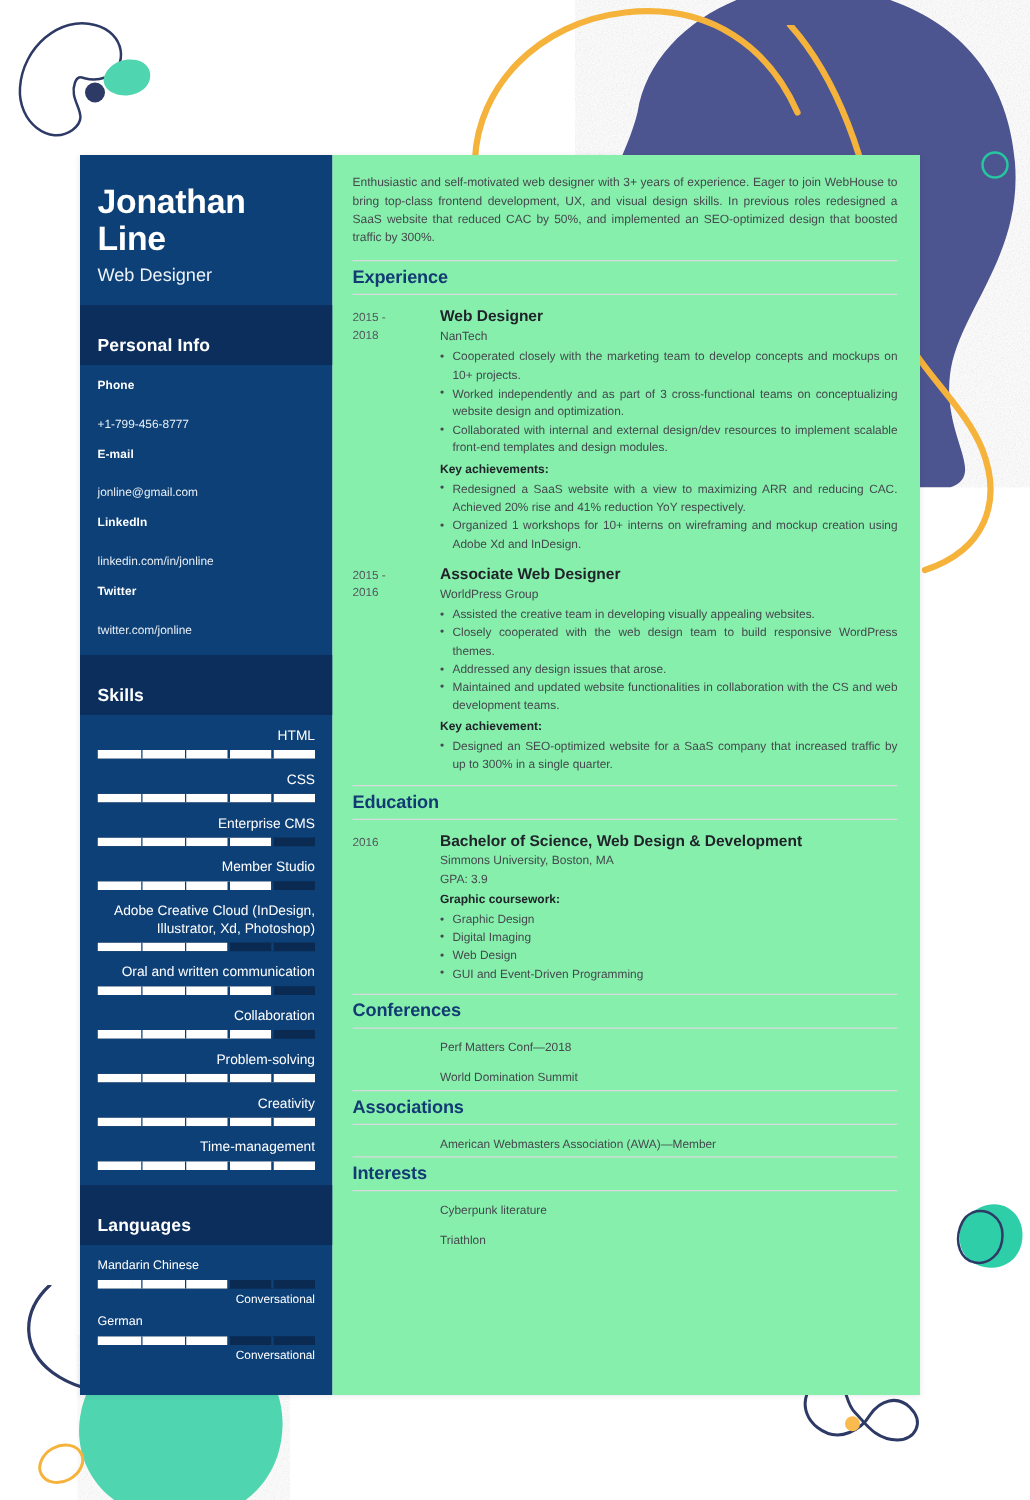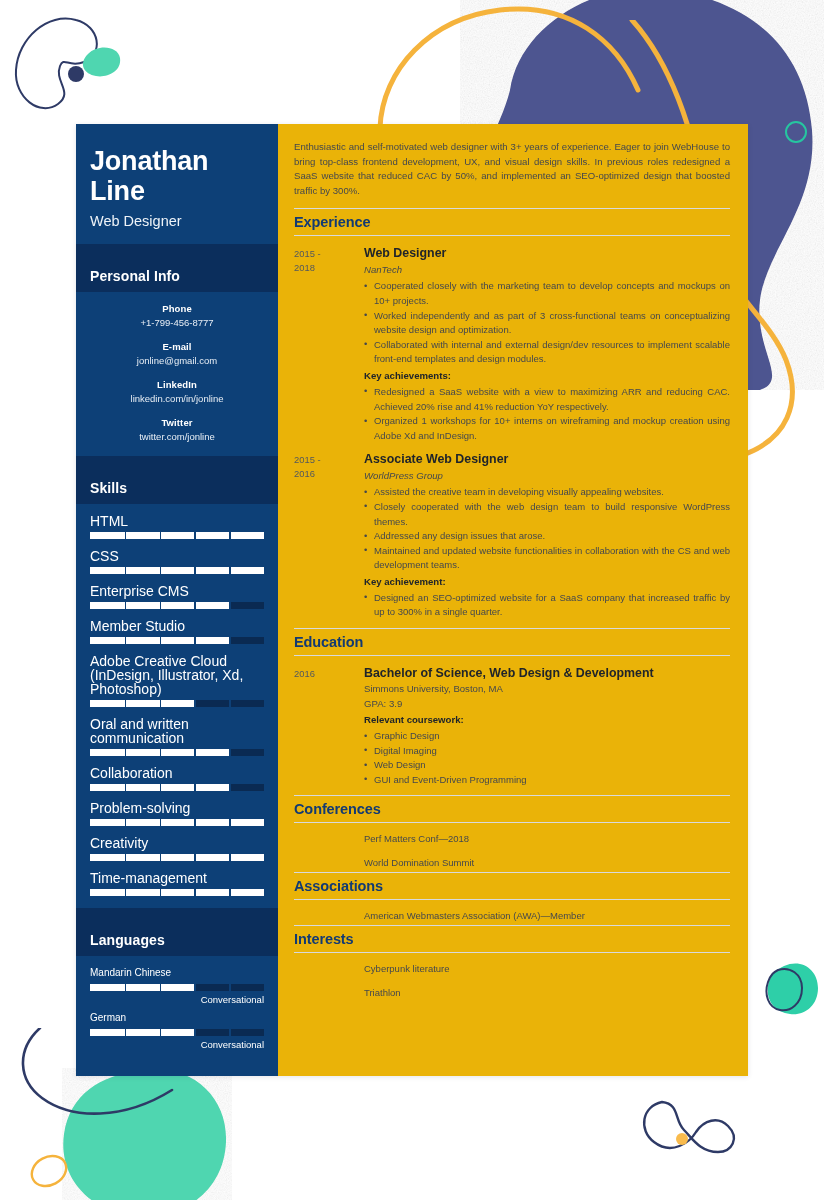--- a/index.html
+++ b/index.html
@@ -11,21 +11,21 @@
     -webkit-font-smoothing:antialiased;
   }
   .page{position:absolute;inset:0;}
 
   
   .deco{position:absolute;inset:0;pointer-events:none;}
   .deco svg{position:absolute;}
 
   
   .sheet{
-    position:absolute;left:76px;top:124px;width:672px;
+    position:absolute;left:64px;top:124px;width:672px;
     background:#ffffff;
     box-shadow:0 1px 5px rgba(30,40,70,.12);
   }
   .sheet-inner{display:flex;align-items:stretch;}
 
   
   .sidebar{
     width:202px;min-width:202px;
     background:#0d4077;
     color:#ffffff;
@@ -41,41 +41,41 @@
     font-size:14.5px;line-height:18px;font-weight:normal;
     margin:6px 0 14px 0;color:#eef3f8;
   }
   .sb-head{
     background:#0b2e5c;
     font-size:14px;font-weight:bold;
     padding:24px 14px 8px 14px;
     letter-spacing:.1px;
   }
   .sb-body{padding:10px 14px 2px 14px;}
-  .info-item{margin-bottom:11px;text-align:center;}
+  .info-item{margin-bottom:11px;}
   .info-label{font-size:9.5px;font-weight:bold;line-height:13px;letter-spacing:.1px;}
-  .info-value{font-size:9.5px;line-height:13px;color:#e8eef5;margin-top:1px;}
+  .info-value{font-size:9.5px;line-height:13px;color:#e8eef5;margin-top:18px;}
 
   .skill{margin-bottom:10px;}
-  .skill-label{font-size:14px;line-height:14px;color:#ffffff;margin-bottom:4px;}
+  .skill-label{font-size:11px;line-height:14px;color:#ffffff;margin-bottom:4px;text-align:right;}
   .bar{
     position:relative;height:7px;width:100%;
     background:#0a2a52;overflow:hidden;
   }
   .bar-fill{position:absolute;left:0;top:0;bottom:0;background:#ffffff;}
   .bar-seg{
     position:absolute;top:0;bottom:0;width:1.5px;background:#0d4077;
   }
   .lang{margin-bottom:6px;}
   .lang-label{font-size:10px;line-height:14px;margin-bottom:4px;}
   .lang-level{font-size:9.5px;text-align:right;margin-top:3px;color:#ffffff;}
 
   
   .main{
-    flex:1;background:#eab308;
+    flex:1;background:#86efac;
     padding:16px 18px 26px 16px;
     color:#3c4043;
   }
   .summary{
     font-size:9.6px;line-height:14.6px;
     text-align:justify;color:#45484d;
     margin:0 0 10px 0;
   }
   .sec{margin-top:2px;}
   .sec-title{
@@ -85,21 +85,21 @@
     padding:5px 0 5px 0;margin:0 0 9px 0;
     letter-spacing:-.1px;
   }
   .entry{display:flex;margin-bottom:8px;}
   .entry-date{
     width:70px;min-width:70px;
     font-size:9.4px;line-height:14px;color:#54585d;padding-top:2px;
   }
   .entry-body{flex:1;}
   .job-title{font-size:12.4px;font-weight:bold;color:#20242a;line-height:16px;}
-  .job-org{font-size:9.6px;font-style:italic;color:#45484d;line-height:14px;margin-top:2px;}
+  .job-org{font-size:9.6px;color:#45484d;line-height:14px;margin-top:2px;}
   ul.blist{margin:2px 0 0 0;padding:0;list-style:none;}
   ul.blist li{
     position:relative;padding-left:10px;
     font-size:9.5px;line-height:14.6px;color:#45484d;
     margin-bottom:0px;
   }
   ul.blist li::before{
     content:"•";position:absolute;left:0;top:-0.5px;color:#45484d;font-size:9.5px;
   }
   ul.blist li.just{text-align:justify;}
@@ -412,21 +412,21 @@
         </section>
 
         <section class="sec">
           <div class="sec-title">Education</div>
           <div class="entry">
             <div class="entry-date">2016</div>
             <div class="entry-body">
               <div class="job-title">Bachelor of Science, Web Design &amp; Development</div>
               <div class="edu-line">Simmons University, Boston, MA</div>
               <div class="edu-line">GPA: 3.9</div>
-              <div class="key-head">Relevant coursework:</div>
+              <div class="key-head">Graphic coursework:</div>
               <ul class="blist" id="coursework-list">
                   <li>Graphic Design</li>
                   <li>Digital Imaging</li>
                   <li>Web Design</li>
                   <li>GUI and Event-Driven Programming</li>
                 </ul>
             </div>
           </div>
         </section>
 

